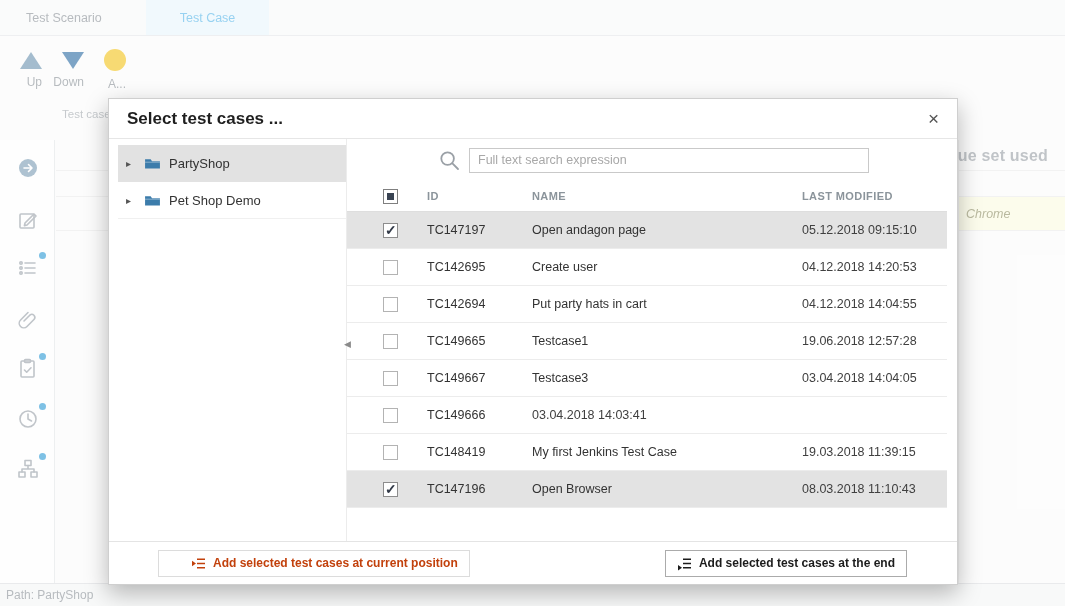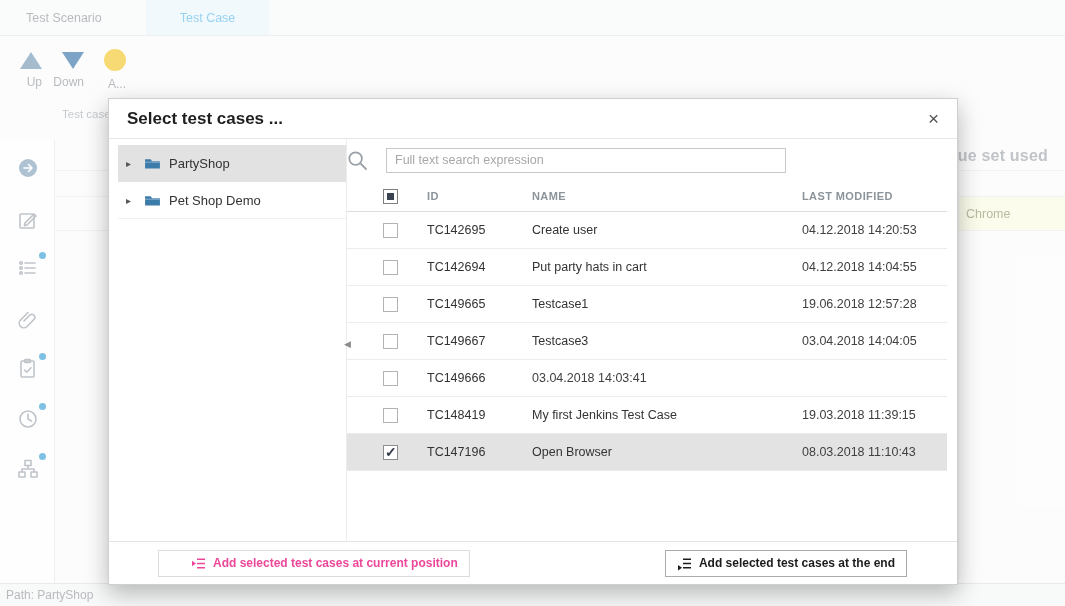--- a/index.html
+++ b/index.html
@@ -28,21 +28,21 @@
   .side-icon { position:absolute; left:16px; width:24px; height:24px; }
   .side-icon svg { stroke:#99a1a9; fill:none; stroke-width:1.6; stroke-linecap:round; stroke-linejoin:round; }
   .badge-dot { position:absolute; width:7px; height:7px; border-radius:50%; background:#2f9bd6; top:-4px; right:-6px; }
 
   .vline { position:absolute; top:140px; bottom:23px; width:1px; background:#ebebeb; }
   .hline { position:absolute; left:56px; right:0; height:1px; background:#ebebeb; }
 
   .valueset-header { position:absolute; left:934px; top:147px; font-size:16px; font-weight:600;
                      color:#9aa0a6; letter-spacing:.2px; }
   .chrome-cell { position:absolute; left:959px; top:197px; width:106px; height:33px; background:#fafae1;
-                 display:flex; align-items:center; padding-left:7px; font-size:12.5px; color:#8f8f64; }
+                 display:flex; align-items:center; padding-left:7px; font-size:12.5px; color:#8f8f64;font-style:italic; }
 
   .statusbar { position:absolute; left:0; right:0; bottom:0; height:23px; background:#f4f5f6;
                border-top:1px solid #dcdee0; display:flex; align-items:center; padding-left:6px;
                font-size:12px; color:#8b9298; }
 
   .overlay { position:absolute; inset:0; background:rgba(255,255,255,0.38); z-index:5; }
 
   
   .modal { position:absolute; left:108px; top:58px; width:850px; height:487px; background:#fff;
            border:1px solid #cfcfcf; box-shadow:0 8px 22px rgba(0,0,0,.28); z-index:10;
@@ -55,21 +55,21 @@
   .modal-body { flex:1; display:flex; position:relative; min-height:0; }
   .tree { width:237px; flex:0 0 237px; padding:6px 0 0 9px; }
   .tree-item { height:37px; display:flex; align-items:center; gap:8px; padding-left:8px;
                font-size:13px; color:#333; border-bottom:1px solid #f0f0f0; cursor:default; }
   .tree-item.selected { background:#e2e2e2; border-bottom-color:#e2e2e2; }
   .tree-caret { font-size:10px; color:#555; width:10px; }
   .collapse-handle { position:absolute; left:232px; top:200px; width:13px; text-align:center;
                      font-size:9px; color:#8a8a8a; cursor:pointer; z-index:2; }
 
   .right-panel { flex:1; border-left:1px solid #ececec; display:flex; flex-direction:column; min-width:0; }
-  .search-row { height:42px; flex:0 0 42px; display:flex; align-items:center; gap:18px; }
+  .search-row { height:42px; flex:0 0 42px; display:flex; align-items:center; padding-left:92px; gap:9px; }
   .search-row svg { stroke:#9aa0a6; fill:none; stroke-width:1.8; stroke-linecap:round; }
   .search-input { width:400px; height:25px; border:1px solid #c9c9c9; padding:0 8px; font-size:12.5px;
                   color:#333; font-family:"Liberation Sans", sans-serif; outline:none; }
   .search-input::placeholder { color:#a8a8a8; }
 
   .thead, .row { display:grid; grid-template-columns:80px 105px 270px 1fr; align-items:center; margin-right:10px; }
   .thead { height:31px; border-bottom:1px solid #dedede; font-size:11px; font-weight:700; color:#8b949b;
            letter-spacing:.4px; }
   .row { height:37px; border-bottom:1px solid #ececec; font-size:12.5px; color:#333; cursor:default; }
   .row.selected { background:#e3e3e3; }
@@ -82,21 +82,21 @@
                              font-weight:700; color:#333b49; }
   .checkbox.indeterminate { border-color:#7f7f7f; }
   .checkbox.indeterminate::after { content:""; position:absolute; inset:3px; background:#394352; }
 
   .modal-footer { flex:0 0 43px; border-top:1px solid #e4e4e4; display:flex; align-items:center;
                   justify-content:space-between; padding:0 50px 0 49px; }
   .fbtn { height:27px; display:inline-flex; align-items:center; gap:7px; padding:0 11px; background:#fff;
           border:1px solid #ababab; font-size:12px; font-weight:700; color:#1c1c1c;
           font-family:"Liberation Sans", sans-serif; cursor:pointer; }
   .fbtn svg { flex:0 0 auto; }
-  .fbtn.disabled { color:#ec4899; border-color:#dcdcdc; cursor:default;padding-left:32px; }
+  .fbtn.disabled { color:#c2410c; border-color:#dcdcdc; cursor:default;padding-left:32px; }
 </style>
 </head>
 <body>
 
 <div class="app">
   <div class="topbar">
     <div class="tab">Test Scenario</div>
     <div class="tab active">Test Case</div>
   </div>
 
@@ -238,20 +238,28 @@
       <div class="thead">
         <div class="cell-check">
           <span class="checkbox indeterminate"></span>
         </div>
         <div>ID</div>
         <div>NAME</div>
         <div>LAST MODIFIED</div>
       </div>
 
       <div id="rows">
+  <div class="row selected">
+    <div class="cell-check">
+      <span class="checkbox checked"></span>
+    </div>
+    <div class="cell-id">TC147197</div>
+    <div class="cell-name">Open andagon page</div>
+    <div class="cell-date">05.12.2018 09:15:10</div>
+  </div>
 
   <div class="row">
     <div class="cell-check">
       <span class="checkbox"></span>
     </div>
     <div class="cell-id">TC142695</div>
     <div class="cell-name">Create user</div>
     <div class="cell-date">04.12.2018 14:20:53</div>
   </div>
 

